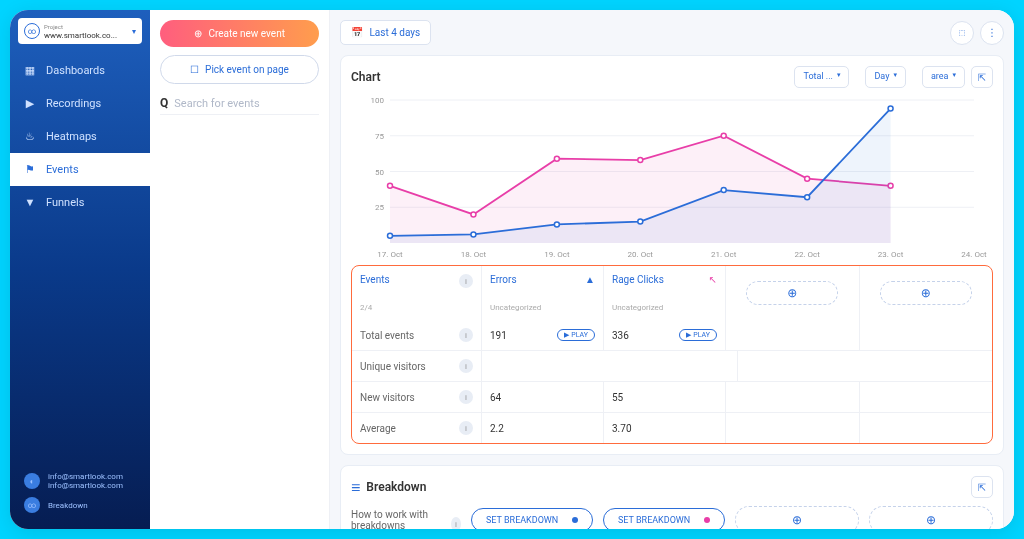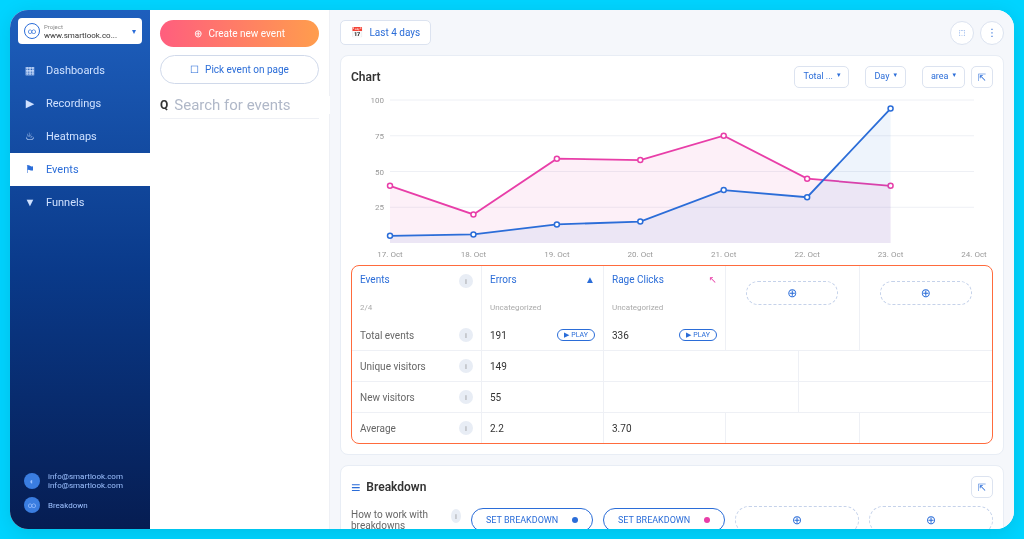--- a/index.html
+++ b/index.html
@@ -16,21 +16,21 @@
 .nav-item.active{background:#fff;color:#2b6dd8;border-radius:0}
 .nav-item .ico{width:12px;display:flex;justify-content:center}
 .sidebar-bottom{padding:8px 14px;font-size:8px;color:#9dc1ff}
 .sidebar-bottom .row{display:flex;align-items:center;gap:8px;margin-top:6px}
 .sidebar-bottom .avatar{width:16px;height:16px;border-radius:50%;background:#3a7de0;display:flex;align-items:center;justify-content:center}
 .sidebar-bottom .inf{line-height:1.2}
 .panel2{width:180px;border-right:1px solid #eef0f5;padding:10px;display:flex;flex-direction:column;gap:8px}
 .btn-create{background:linear-gradient(90deg,#ff5e7e,#ff9d4d);color:#fff;border:none;border-radius:20px;padding:8px;font-size:10px;display:flex;align-items:center;justify-content:center;gap:6px;cursor:pointer}
 .btn-pick{background:#fff;border:1px solid #d0d9ea;color:#2b6dd8;border-radius:20px;padding:8px;font-size:10px;display:flex;align-items:center;justify-content:center;gap:6px;cursor:pointer}
 .search{display:flex;align-items:center;gap:6px;padding:4px 0;border-bottom:1px solid #eef0f5}
-.search input{border:none;outline:none;font-size:15px;flex:1;color:#333}
+.search input{border:none;outline:none;font-size:11px;flex:1;color:#333}
 .search input::placeholder{color:#b0b8c8}
 .search .mag{color:#333;font-weight:bold;font-size:12px}
 .main{flex:1;background:#f5f7fb;overflow-y:auto;padding:10px}
 .topbar{display:flex;align-items:center;margin-bottom:10px}
 .daterange{background:#fff;border:1px solid #dce3f0;border-radius:5px;padding:6px 10px;font-size:10px;color:#2b6dd8;display:flex;align-items:center;gap:6px;cursor:pointer}
 .tb-right{margin-left:auto;display:flex;gap:6px}
 .circle-btn{width:24px;height:24px;border:1px solid #dce3f0;border-radius:50%;background:#fff;display:flex;align-items:center;justify-content:center;font-size:10px;color:#2b6dd8;cursor:pointer}
 .card{background:#fff;border:1px solid #e8edf5;border-radius:8px;padding:10px;margin-bottom:10px}
 .card-head{display:flex;align-items:center;margin-bottom:8px}
 .card-title{font-size:12px;font-weight:600;color:#333}
@@ -52,21 +52,21 @@
 .ev-head.c1 .tri{color:#2b6dd8}
 .ev-head.c2 .tri{color:#e83ea8}
 .play-pill{margin-left:auto;border:1px solid #2b6dd8;border-radius:10px;padding:1px 6px;font-size:7px;color:#2b6dd8;display:flex;align-items:center;gap:2px;cursor:pointer}
 .add-cells{display:flex;flex:1}
 .add-cell{flex:1;display:flex;align-items:center;justify-content:center;border-right:1px solid #eef0f5;padding:8px}
 .add-cell:last-child{border-right:none}
 .add-circle{border:1px dashed #c5d2ea;border-radius:20px;padding:4px 40px;color:#2b6dd8;font-size:12px;cursor:pointer}
 .bd-head{display:flex;align-items:center;gap:6px;margin-bottom:8px}
 .bd-head .bi{color:#2b6dd8}
 .bd-row{display:flex;gap:10px;align-items:center;font-size:10px}
-.bd-label{width:110px;color:#666;display:flex;align-items:flex-start}
+.bd-label{width:110px;color:#666;display:flex;align-items:flex-end}
 .bd-pill{border:1px solid #2b6dd8;border-radius:18px;padding:6px 14px;font-size:9px;color:#2b6dd8;background:#fff;display:flex;align-items:center;gap:4px;cursor:pointer;flex:0 0 auto;width:122px;justify-content:space-between}
 .bd-pill .dot{width:6px;height:6px;border-radius:50%}
 .bd-pill.b .dot{background:#2b6dd8}
 .bd-pill.p .dot{background:#e83ea8}
 .bd-add{flex:1;border:1px dashed #c5d2ea;border-radius:18px;padding:6px;display:flex;justify-content:center;color:#2b6dd8;font-size:12px;cursor:pointer}
 </style>
 </head>
 <body>
 
 <div class="app">
@@ -238,32 +238,32 @@
               <div class="add-cells">
                 <div class="add-cell"></div>
                 <div class="add-cell"></div>
               </div>
             </div>
             <div class="stat-row">
               <div class="stat-cell sc-label">
                 <span>Unique visitors</span>
                 <span class="sc-info">i</span>
               </div>
-              <div class="stat-cell sc-val">
-                <span>149</span>
-              </div>
               <div class="add-cells">
                 <div class="add-cell"></div>
                 <div class="add-cell"></div>
               </div>
             </div>
             <div class="stat-row">
               <div class="stat-cell sc-label">
                 <span>New visitors</span>
                 <span class="sc-info">i</span>
+              </div>
+              <div class="stat-cell sc-val">
+                <span>64</span>
               </div>
               <div class="stat-cell sc-val">
                 <span>55</span>
               </div>
               <div class="add-cells">
                 <div class="add-cell"></div>
                 <div class="add-cell"></div>
               </div>
             </div>
             <div class="stat-row">

